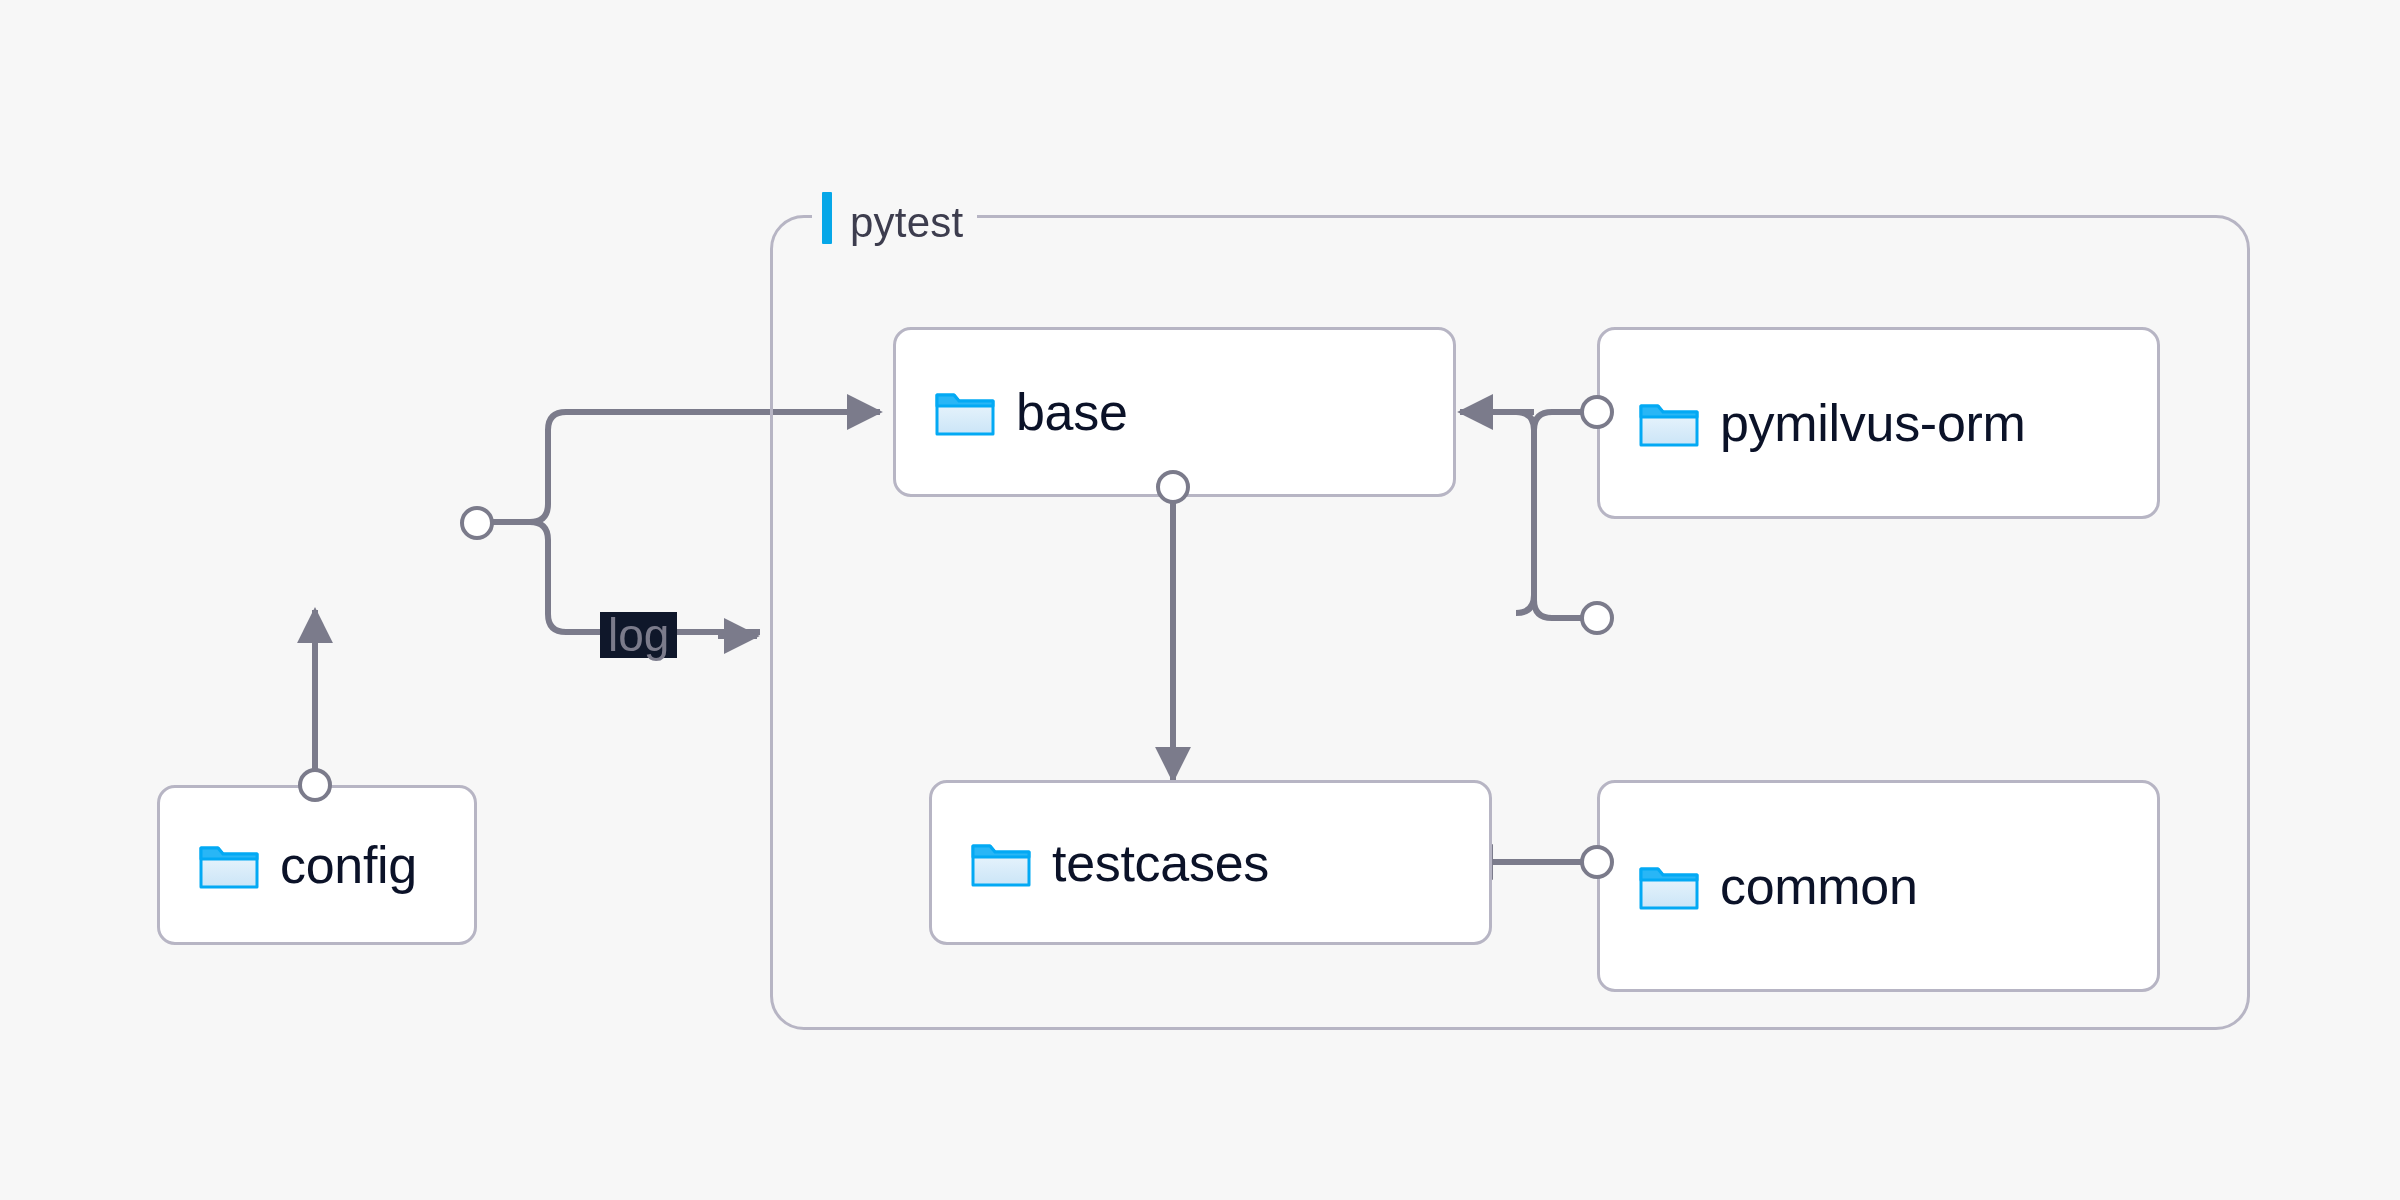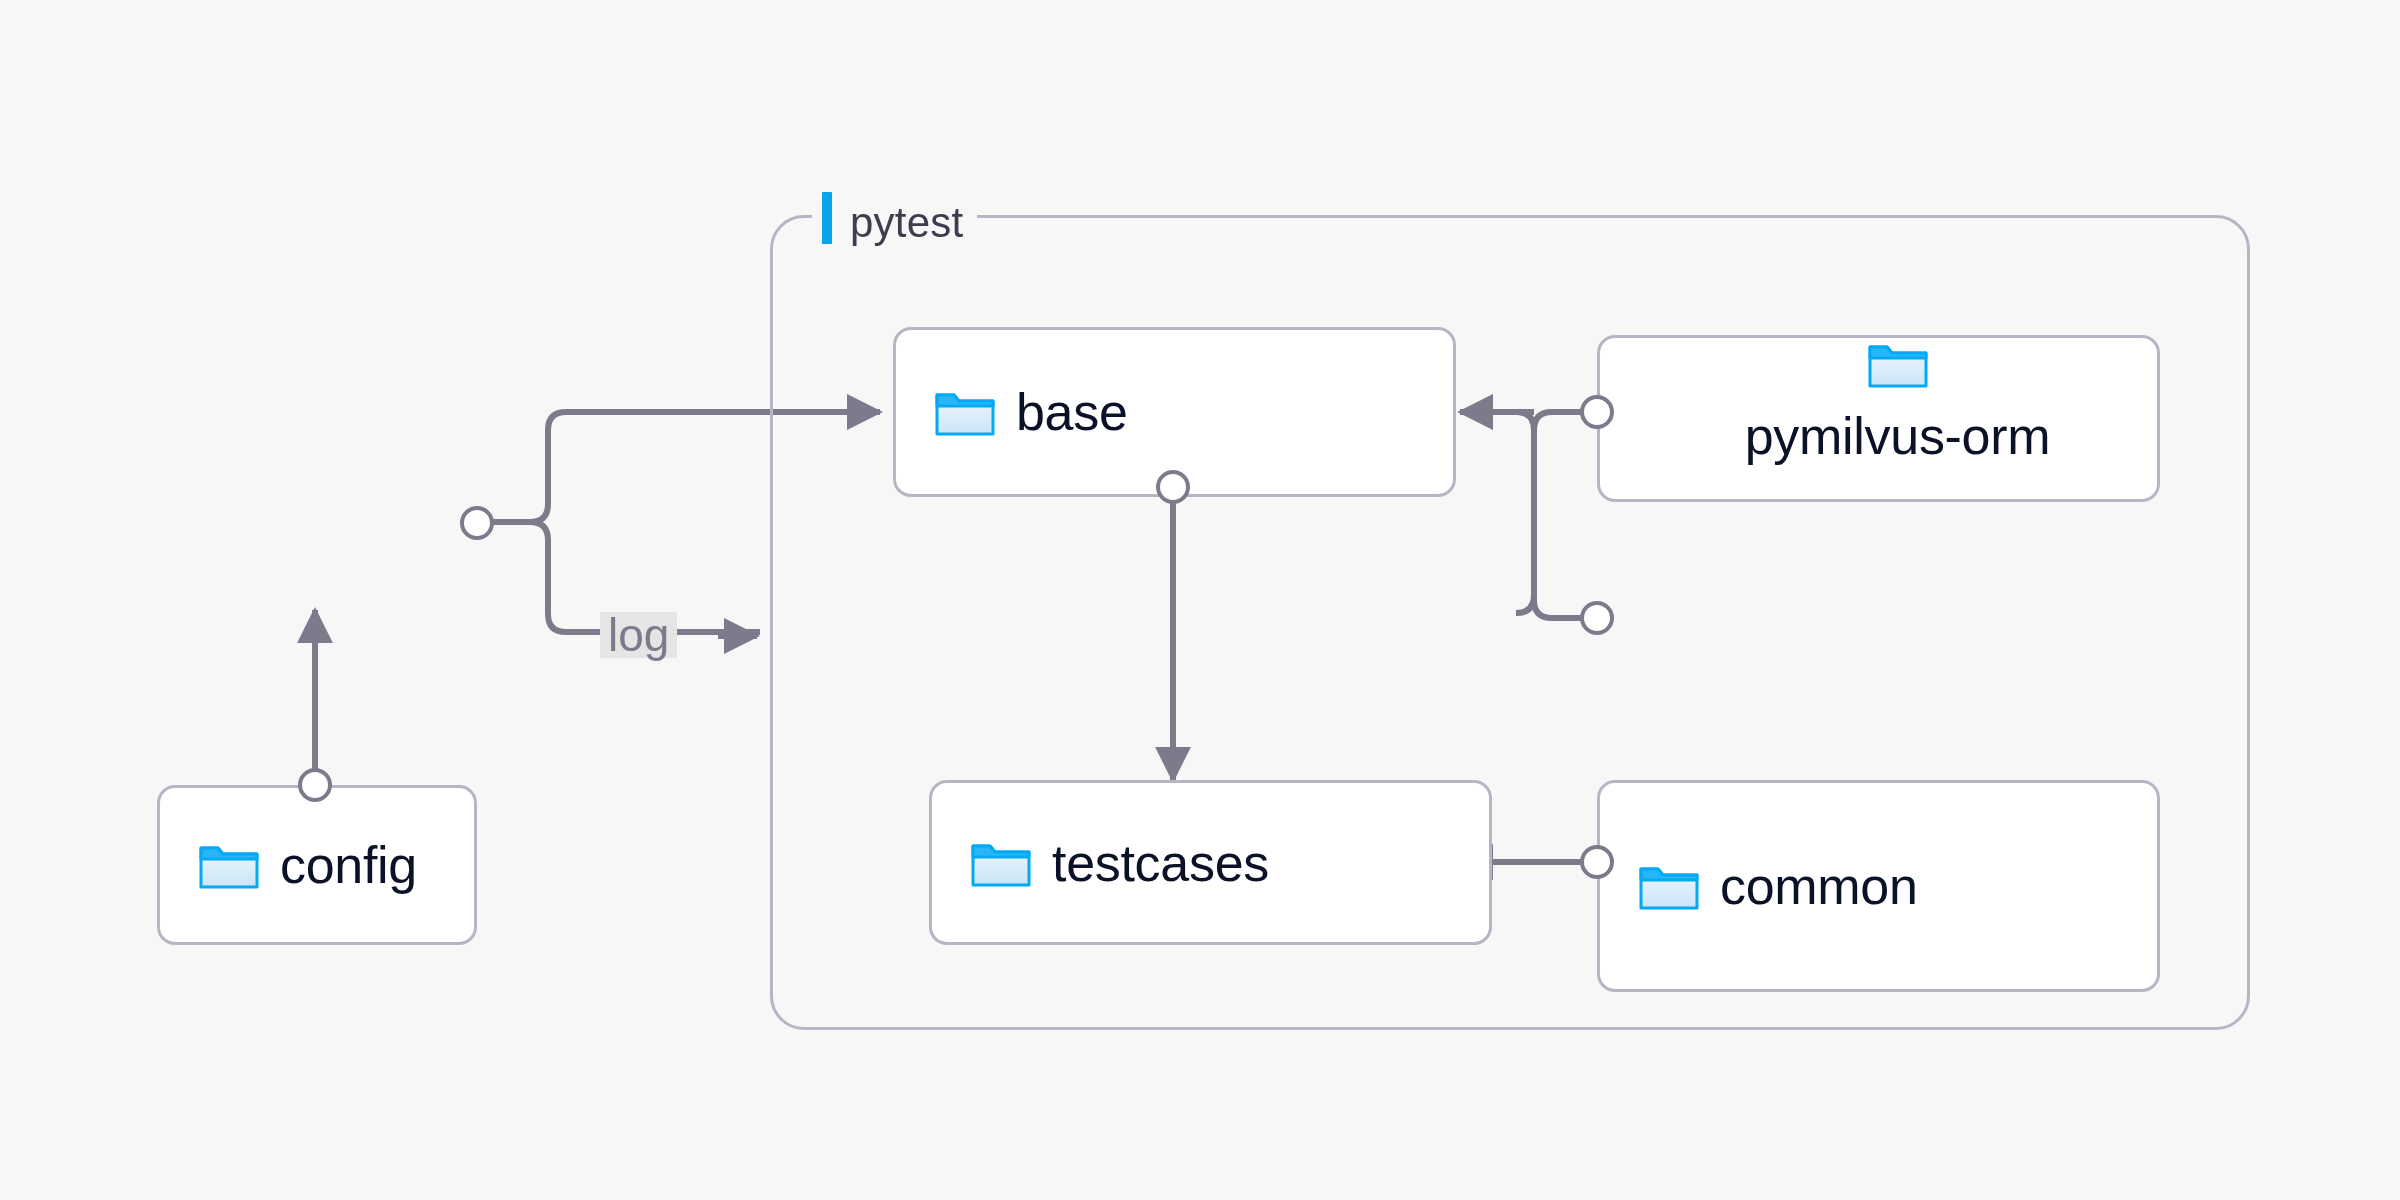--- a/index.html
+++ b/index.html
@@ -96,21 +96,21 @@
     box-sizing: border-box;
   }
 
   
   .edge-label {
     position: absolute;
     font-size: 46px;
     color: #7b7b8b;
     line-height: 1;
     white-space: nowrap;
-    background: #e5e5e5;
+    background: #0f172a;
     padding: 0 8px;
   }
 </style>
 </head>
 <body>
 
 <div id="stage">
 
   <svg id="edges" viewBox="0 0 2400 1200" width="2400" height="1200">
     <defs>
@@ -181,21 +181,21 @@
           <stop offset="0%" stop-color="#eef7fd"></stop>
           <stop offset="100%" stop-color="#cbe5f7"></stop>
         </linearGradient>
       </defs>
       <path d="M3 9 h17 l5 6 h34 v33 H3 Z" fill="url(#fg4)" stroke="#03a9f4" stroke-width="3" stroke-linejoin="round"></path>
       <path d="M3 9 h17 l5 6 h34 v5 H3 Z" fill="#29b6f6" stroke="#03a9f4" stroke-width="3" stroke-linejoin="round"></path>
     </svg>
     <span class="node-label">testcases</span>
   </div>
 
-  <div class="node" style="left:1597px; top:335px; width:563px; height:167px;flex-direction:column;">
+  <div class="node" style="left:1597px; top:327px; width:563px; height:192px;">
     <svg class="folder-icon" viewBox="0 0 62 52">
       <defs>
         <linearGradient id="fg5" x1="0" y1="0" x2="0" y2="1">
           <stop offset="0%" stop-color="#eef7fd"></stop>
           <stop offset="100%" stop-color="#cbe5f7"></stop>
         </linearGradient>
       </defs>
       <path d="M3 9 h17 l5 6 h34 v33 H3 Z" fill="url(#fg5)" stroke="#03a9f4" stroke-width="3" stroke-linejoin="round"></path>
       <path d="M3 9 h17 l5 6 h34 v5 H3 Z" fill="#29b6f6" stroke="#03a9f4" stroke-width="3" stroke-linejoin="round"></path>
     </svg>

